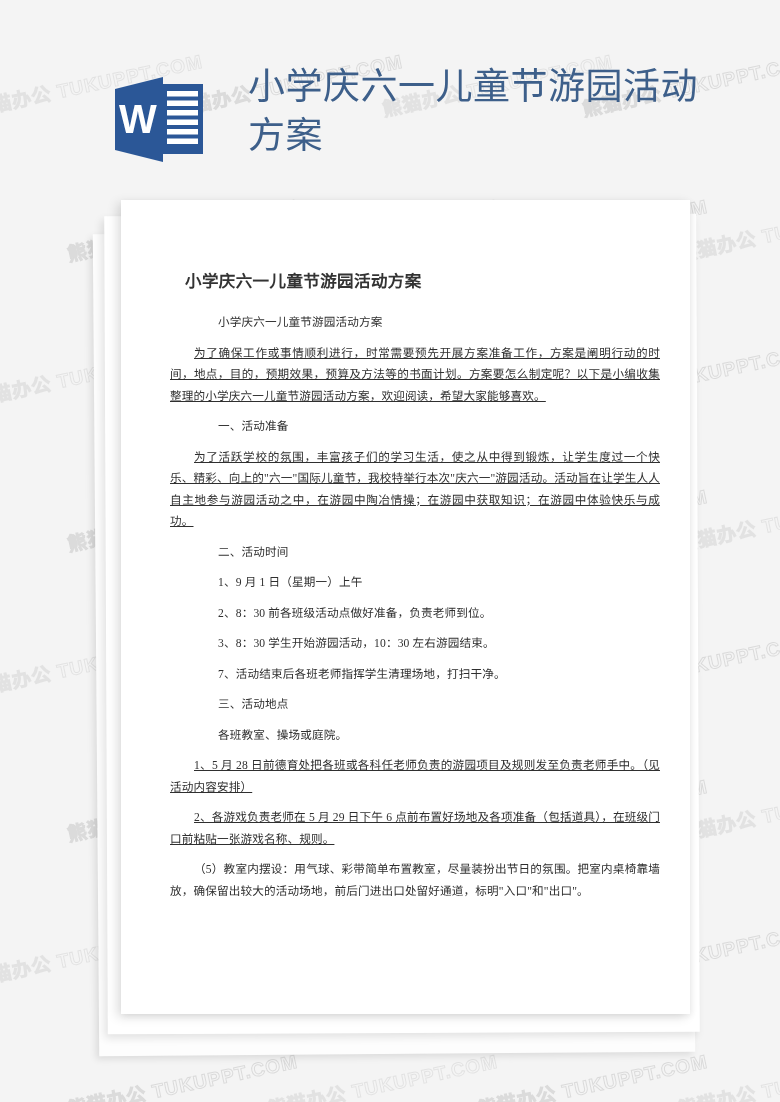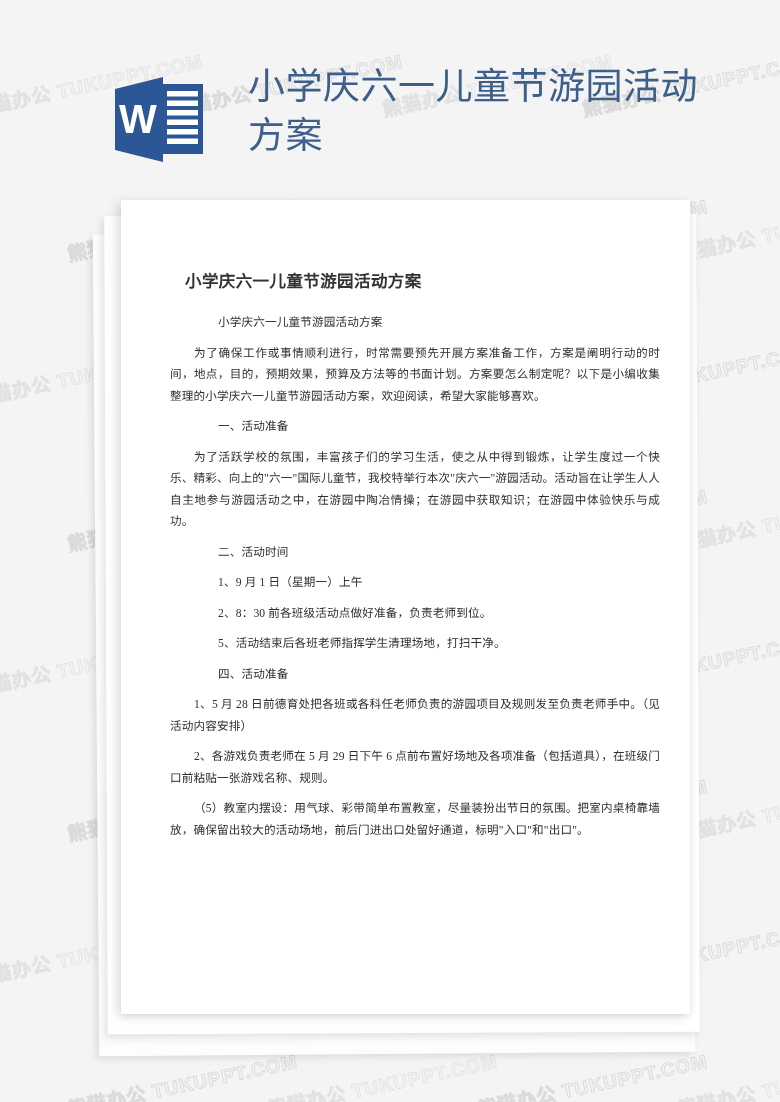--- a/index.html
+++ b/index.html
@@ -145,21 +145,21 @@
   }
   .p {
     font-size: 11.6px;
     line-height: 21.5px;
     color: #2f2f2f;
     margin: 0 0 9px 0;
     text-align: justify;
     letter-spacing: 0.15px;
     font-family: "Liberation Serif", "DejaVu Serif", serif;
   }
-  .p.ind1  { text-indent: 24px; }
+  .p.ind1  { text-indent: 24px; text-decoration: underline; }
   .p.ind2  { text-indent: 24px; padding-left: 0; }
   .p.sub   { text-indent: 24px; margin-left: 24px; }
 </style>
 </head>
 <body>
 
 <div id="paper-stack">
 
   <div class="sheet" id="sheet-back2"></div>
   <div class="sheet" id="sheet-back1"></div>
@@ -168,22 +168,24 @@
     <div id="doc-body">
       <div id="doc-title">小学庆六一儿童节游园活动方案</div>
       <div id="para-flow">
           <div class="p sub">小学庆六一儿童节游园活动方案</div>
           <div class="p ind1">为了确保工作或事情顺利进行，时常需要预先开展方案准备工作，方案是阐明行动的时间，地点，目的，预期效果，预算及方法等的书面计划。方案要怎么制定呢？以下是小编收集整理的小学庆六一儿童节游园活动方案，欢迎阅读，希望大家能够喜欢。</div>
           <div class="p sub">一、活动准备</div>
           <div class="p ind1">为了活跃学校的氛围，丰富孩子们的学习生活，使之从中得到锻炼，让学生度过一个快乐、精彩、向上的"六一"国际儿童节，我校特举行本次"庆六一"游园活动。活动旨在让学生人人自主地参与游园活动之中，在游园中陶冶情操；在游园中获取知识；在游园中体验快乐与成功。</div>
           <div class="p sub">二、活动时间</div>
           <div class="p sub">1、9 月 1 日（星期一）上午</div>
           <div class="p sub">2、8：30 前各班级活动点做好准备，负责老师到位。</div>
-          <div class="p sub">5、活动结束后各班老师指挥学生清理场地，打扫干净。</div>
-          <div class="p sub">四、活动准备</div>
+          <div class="p sub">3、8：30 学生开始游园活动，10：30 左右游园结束。</div>
+          <div class="p sub">7、活动结束后各班老师指挥学生清理场地，打扫干净。</div>
+          <div class="p sub">三、活动地点</div>
+          <div class="p sub">各班教室、操场或庭院。</div>
           <div class="p ind1">1、5 月 28 日前德育处把各班或各科任老师负责的游园项目及规则发至负责老师手中。（见活动内容安排）</div>
           <div class="p ind1">2、各游戏负责老师在 5 月 29 日下午 6 点前布置好场地及各项准备（包括道具），在班级门口前粘贴一张游戏名称、规则。</div>
           <div class="p ind2">（5）教室内摆设：用气球、彩带简单布置教室，尽量装扮出节日的氛围。把室内桌椅靠墙放，确保留出较大的活动场地，前后门进出口处留好通道，标明"入口"和"出口"。</div>
         </div>
     </div>
   </div>
 
 </div>
 
 <div id="header">

